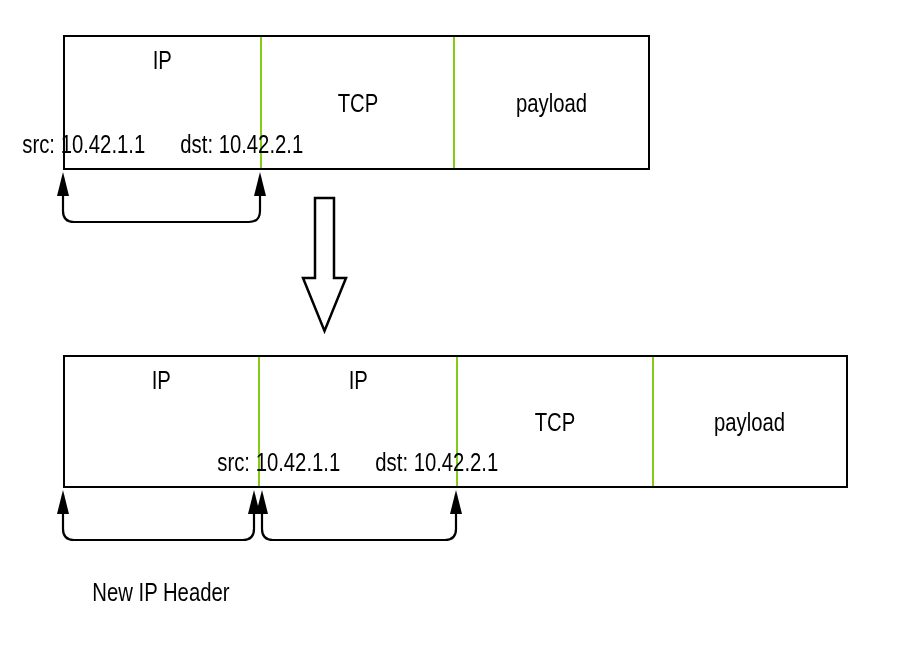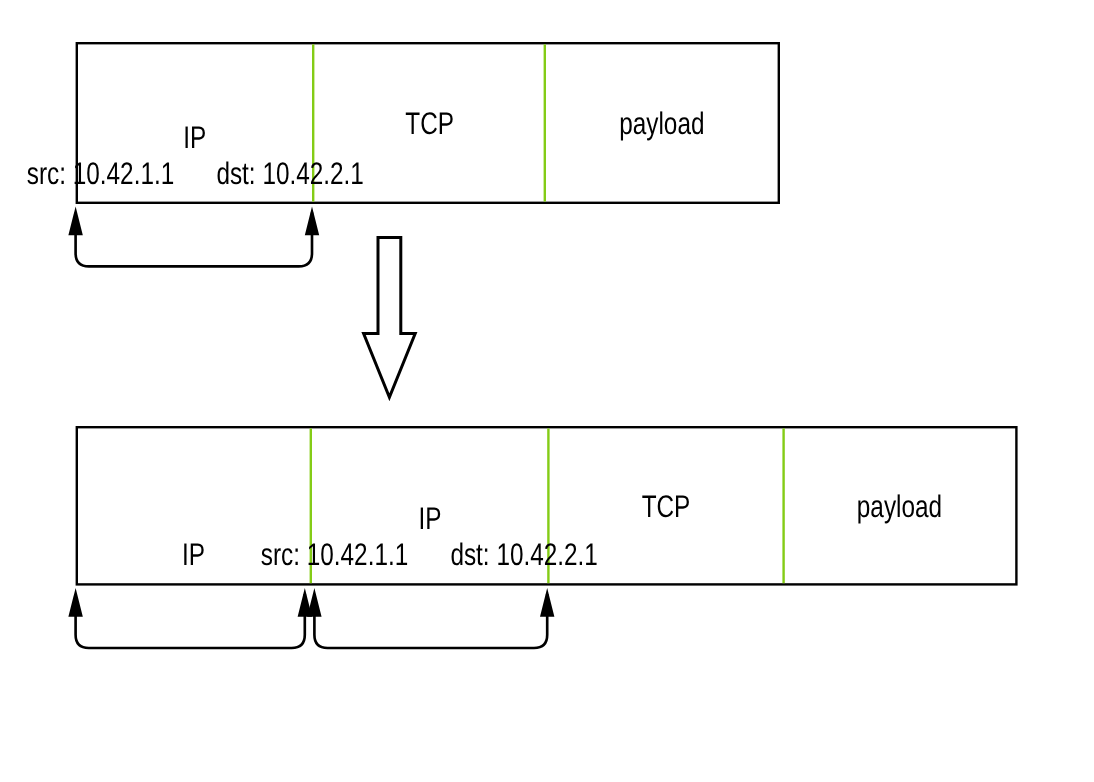--- a/index.html
+++ b/index.html
@@ -24,21 +24,21 @@
   .cell {
     box-sizing: border-box;
     display: flex;
     align-items: center;
     justify-content: center;
     flex: 0 0 auto;
   }
   .cell + .cell { border-left: 2px solid #84cc16; }
   .cell-ip {
     flex-direction: column;
-    justify-content: flex-end;
+    justify-content: space-between;
     padding: 8px 0 9px;
   }
   .addr-group { display: flex; flex-direction: row; align-items: center; }
   .t {
     font-size: 26px;
     line-height: 30px;
     white-space: nowrap;
     transform: scaleX(0.78);
     transform-origin: center;
     text-align: center;
@@ -114,14 +114,17 @@
     <polygon points="57,514 63,490 69,514" fill="#000"></polygon>
     <polygon points="248,514 254,490 260,514" fill="#000"></polygon>
 
     <g stroke="#000" fill="none" stroke-width="2.2">
       <path d="M262 495 L262 529 Q262 540 273 540 L445 540 Q456 540 456 529 L456 495"></path>
     </g>
     <polygon points="256,514 262,490 268,514" fill="#000"></polygon>
     <polygon points="450,514 456,490 462,514" fill="#000"></polygon>
   </svg>
 
+  <div class="lbl lbl-new-ip">
+    <span class="t">New IP Header</span>
+  </div>
 
 </div>
 
 </body></html>

